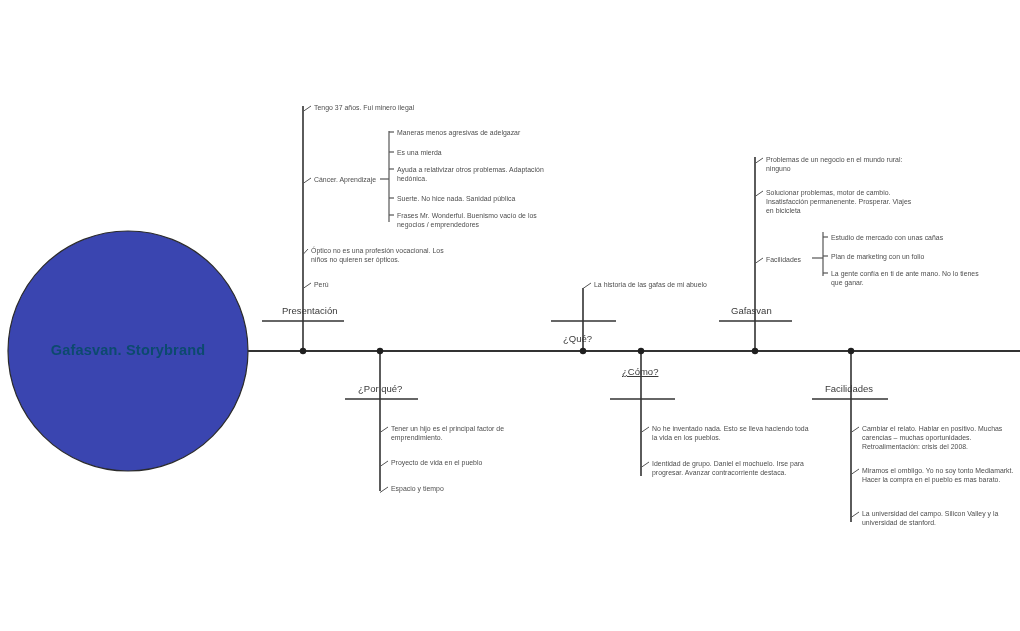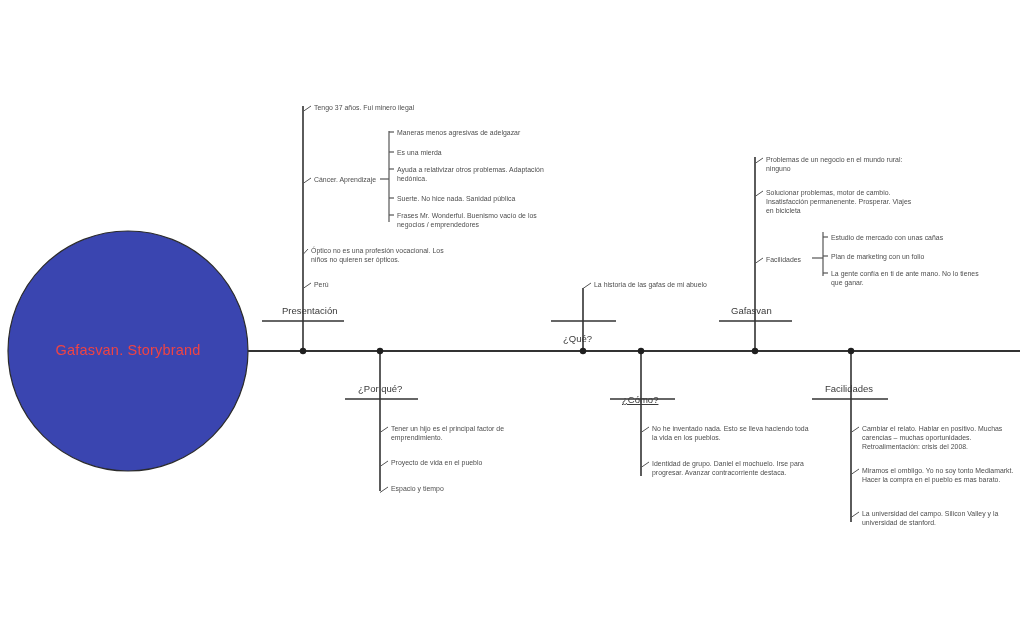--- a/index.html
+++ b/index.html
@@ -6,23 +6,23 @@
   html,body{margin:0;padding:0;background:#ffffff;}
   body{
     font-family:"Liberation Sans","DejaVu Sans",sans-serif;
     width:1020px;height:631px;overflow:hidden;position:relative;
   }
   #canvas{position:absolute;left:0;top:0;width:1020px;height:631px;}
   svg.layer{position:absolute;left:0;top:0;width:1020px;height:631px;pointer-events:none;}
 
   .center-label{
     position:absolute;
-    color:#ef4444;
+    color:#0c4a6e;
     font-size:14.5px;
-    font-weight:normal;
+    font-weight:bold;
     letter-spacing:.2px;
     white-space:nowrap;
     text-align:center;
   }
   .node-label{
     position:absolute;
     color:#3a3a3a;
     font-size:9.5px;
     white-space:nowrap;
   }
@@ -109,21 +109,21 @@
       <div class="sub-label" style="left: 397px; top: 148px;">Es una mierda</div>
       <div class="sub-label" style="left: 397px; top: 165px; width: 150px;">Ayuda a relativizar otros problemas. Adaptación hedónica.</div>
       <div class="sub-label" style="left: 397px; top: 194px;">Suerte. No hice nada. Sanidad pública</div>
       <div class="sub-label" style="left: 397px; top: 211px; width: 155px;">Frases Mr. Wonderful. Buenismo vacío de los negocios / emprendedores</div>
       <div class="node-label" style="left: 358px; top: 383px;">¿Por qué?</div>
       <div class="branch-label" style="left: 391px; top: 424px; width: 155px;">Tener un hijo es el principal factor de emprendimiento.</div>
       <div class="branch-label" style="left: 391px; top: 458px;">Proyecto de vida en el pueblo</div>
       <div class="branch-label" style="left: 391px; top: 484px;">Espacio y tiempo</div>
       <div class="node-label" style="left: 563px; top: 305px; margin-top: 28px;">¿Qué?</div>
       <div class="branch-label" style="left: 594px; top: 280px;">La historia de las gafas de mi abuelo</div>
-      <div class="node-label" style="left: 622px; top: 394px; text-decoration: underline;">¿Cómo?</div>
+      <div class="node-label" style="left: 622px; top: 366px; text-decoration: underline;">¿Cómo?</div>
       <div class="branch-label" style="left: 652px; top: 424px; width: 160px;">No he inventado nada. Esto se lleva haciendo toda la vida en los pueblos.</div>
       <div class="branch-label" style="left: 652px; top: 459px; width: 155px;">Identidad de grupo. Daniel el mochuelo. Irse para progresar. Avanzar contracorriente destaca.</div>
       <div class="node-label" style="left: 731px; top: 305px;">Gafasvan</div>
       <div class="branch-label" style="left: 766px; top: 155px; width: 160px;">Problemas de un negocio en el mundo rural: ninguno</div>
       <div class="branch-label" style="left: 766px; top: 188px; width: 150px;">Solucionar problemas, motor de cambio. Insatisfacción permanenente. Prosperar. Viajes en bicicleta</div>
       <div class="branch-label" style="left: 766px; top: 255px;">Facilidades</div>
       <div class="sub-label" style="left: 831px; top: 233px;">Estudio de mercado con unas cañas</div>
       <div class="sub-label" style="left: 831px; top: 252px;">Plan de marketing con un folio</div>
       <div class="sub-label" style="left: 831px; top: 269px; width: 150px;">La gente confía en ti de ante mano. No lo tienes que ganar.</div>
       <div class="node-label" style="left: 825px; top: 383px;">Facilidades</div>

